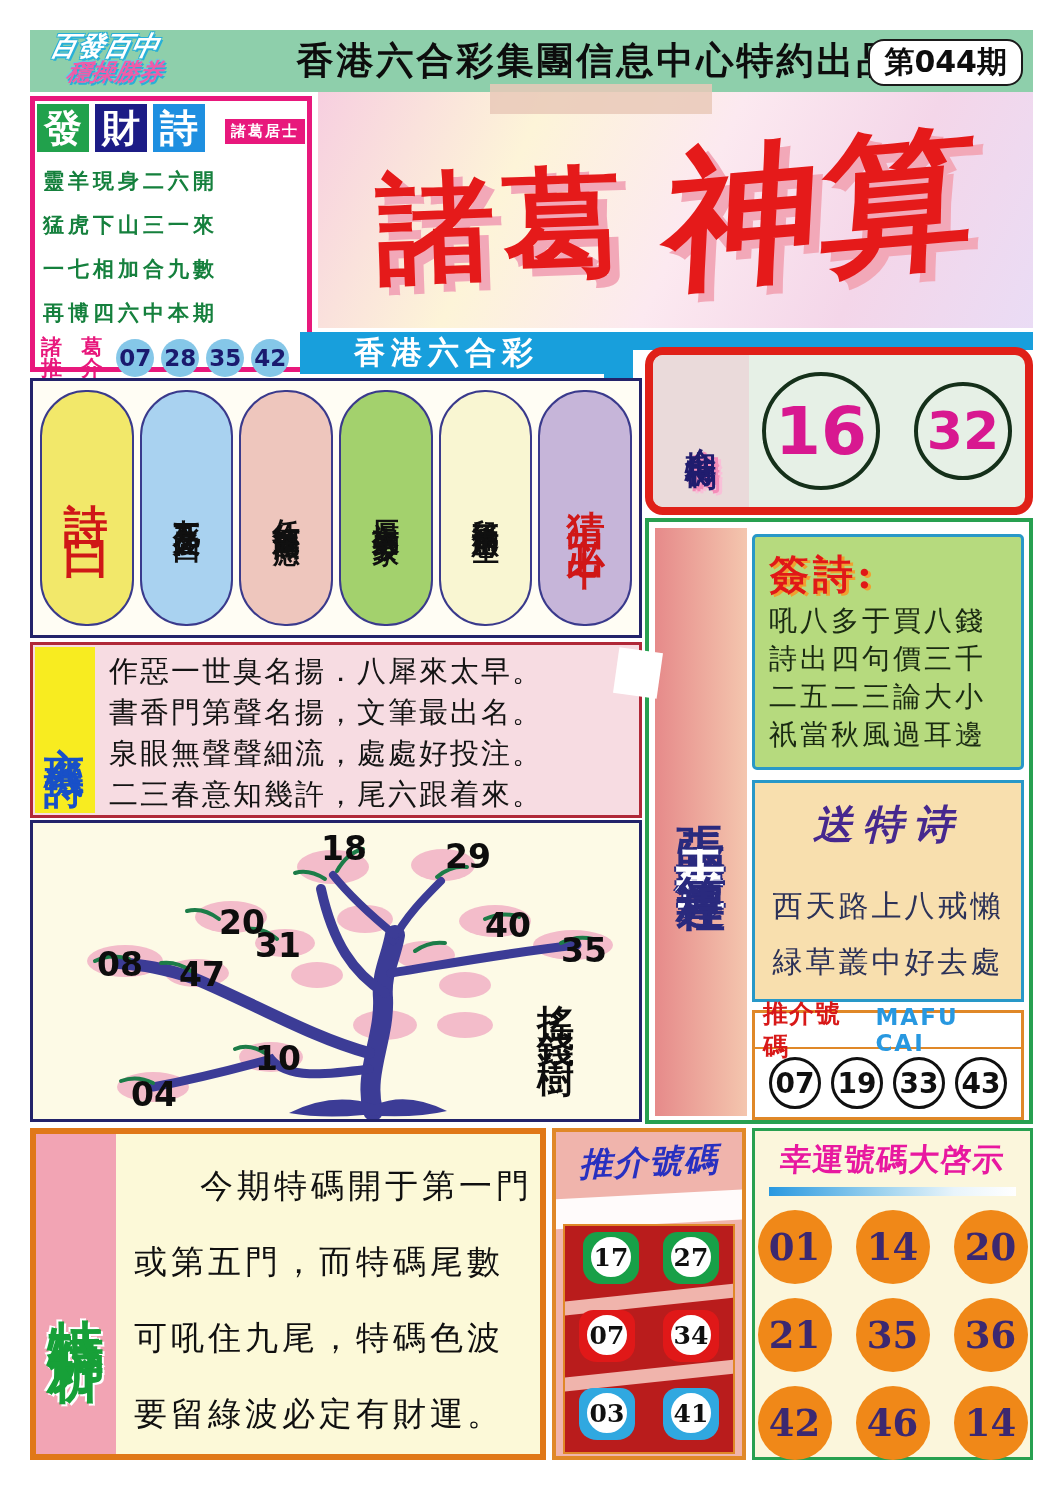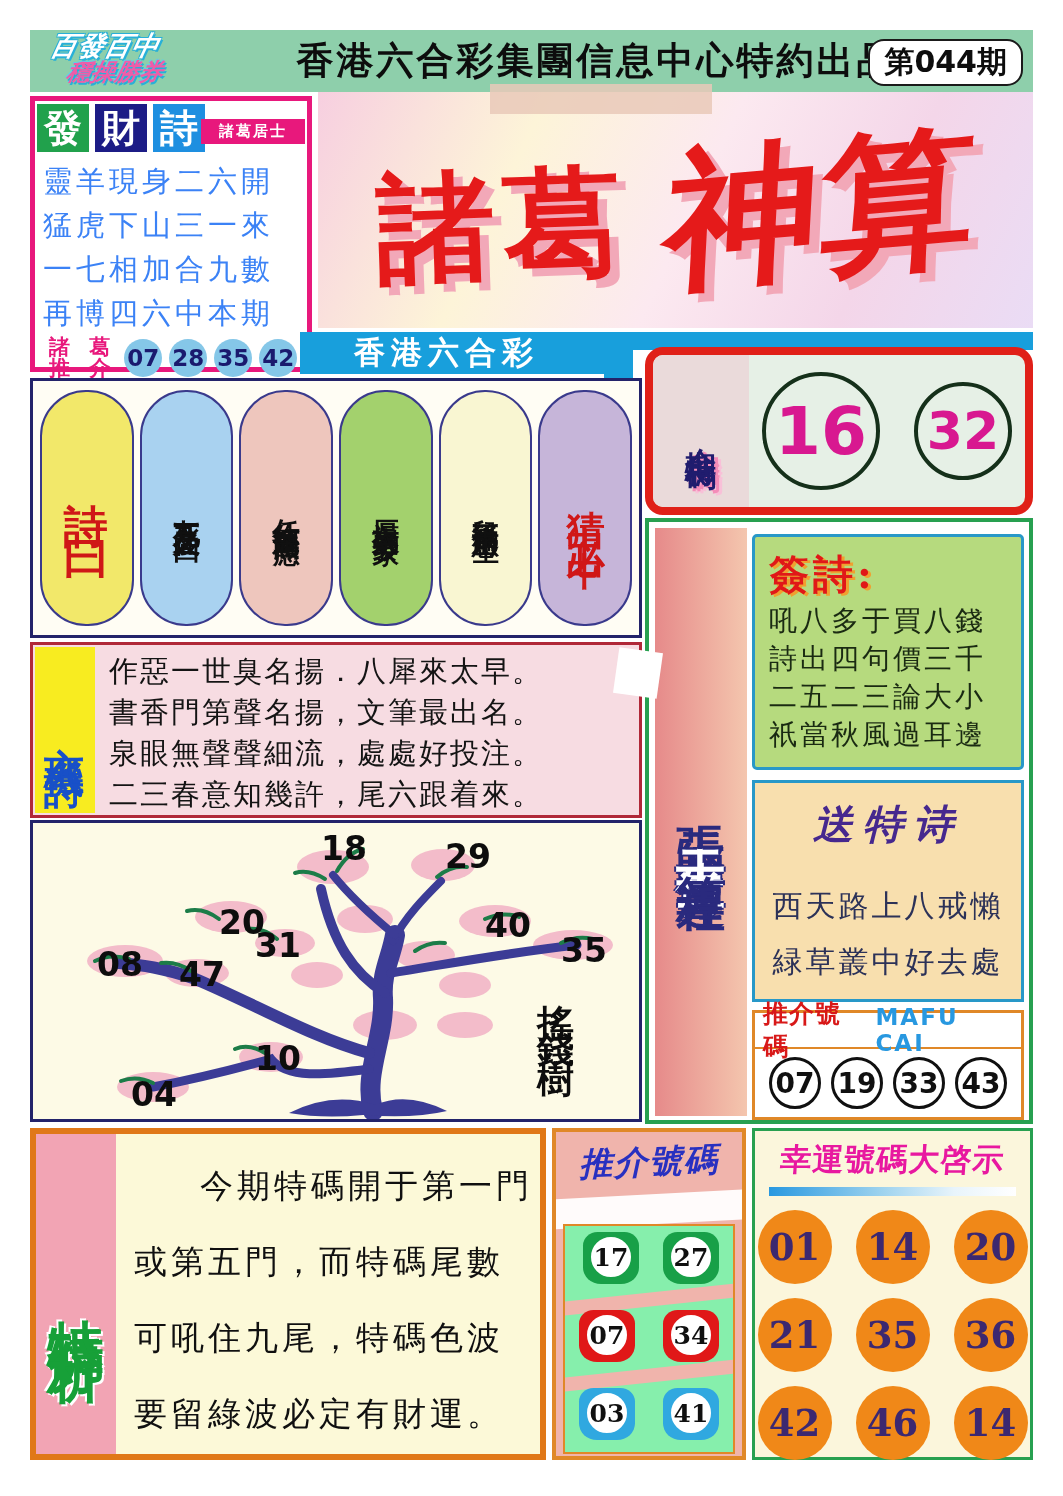--- a/index.html
+++ b/index.html
@@ -25,25 +25,25 @@
   
   .facai-box { left:30px; top:96px; width:282px; height:276px; background:#ffffff;
     border:5px solid #e8187c; }
   .facai-head { position:relative; height:54px; }
   .fc-char { position:absolute; top:3px; width:52px; height:48px; color:#fff; font-size:38px;
     font-weight:900; text-align:center; line-height:48px; font-family:"DejaVu Serif", serif; }
   .fc-0 { left:2px;  background:#21a14c; }
   .fc-1 { left:60px; background:#1c1c86; }
   .fc-2 { left:118px;background:#1e8fe0; }
   .fc-author { position:absolute; right:2px; top:18px; background:#e8187c; color:#fff;
-    font-size:15px; font-weight:700; padding:3px 18px; letter-spacing:2px; }
+    font-size:15px; font-weight:700; padding:3px 6px; letter-spacing:2px; }
   .facai-lines { padding:4px 6px 0 8px; }
-  .facai-lines div { font-size:29px; font-weight:400; color:#3b82f6; letter-spacing:4px;
+  .facai-lines div { font-size:21px; font-weight:700; color:#15803d; letter-spacing:4px;
     line-height:44px; white-space:nowrap; font-family:"DejaVu Serif", serif; }
-  .facai-foot { display:flex; align-items:center; margin-top:2px; padding-left:14px; }
+  .facai-foot { display:flex; align-items:center; margin-top:2px; padding-left:6px; }
   .rec-label { color:#e8187c; font-weight:900; font-size:21px; line-height:21px; letter-spacing:6px; }
   .rec-nums { display:flex; gap:7px; margin-left:8px; }
   .rec-num { width:38px; height:38px; border-radius:50%; background:#85c7e8; color:#1a1a6e;
     font-size:23px; font-weight:900; display:flex; align-items:center; justify-content:center; }
 
   
   .masthead { left:318px; top:92px; width:715px; height:236px;
     background:linear-gradient(115deg,#f7cfe0 0%,#fdf4d8 28%,#fce9f0 52%,#f4d6e9 76%,#eadcf5 100%); }
   .mh-band { position:absolute; left:172px; top:-8px; width:222px; height:30px; background:#e9c9b8; opacity:.85; }
   .mh-wrap { position:absolute; inset:0; display:flex; align-items:center; justify-content:center; gap:38px; }
@@ -153,21 +153,21 @@
   .an-lines div { font-size:33px; color:#101010; line-height:76px; letter-spacing:4px;
     font-family:"DejaVu Serif", serif; white-space:nowrap; }
   .an-lines div:first-child { text-indent:66px; }
 
   .badges-box { left:552px; top:1128px; width:194px; height:332px; background:#f0b4ac;
     border:4px solid #e08828; overflow:hidden; }
   .bd-title { margin-top:8px; text-align:center; color:#2830c0; font-size:33px; font-weight:900;
     font-style:italic; letter-spacing:2px; font-family:"DejaVu Serif", serif; transform:rotate(-2deg); }
   .bd-band { position:absolute; left:-10px; top:62px; width:220px; height:30px; background:#ffffff;
     transform:rotate(-3deg); opacity:.95; }
-  .bd-panel { position:absolute; left:7px; top:92px; width:172px; height:230px; background:#86efac;
+  .bd-panel { position:absolute; left:7px; top:92px; width:172px; height:230px; background:#b91c1c;
     border:2px solid #e08828; overflow:hidden; }
   .bd-stripe { position:absolute; left:-10px; width:200px; height:14px; background:#f0b4ac;
     transform:rotate(-6deg); }
   .bd-s1 { top:66px; } .bd-s2 { top:142px; }
   .badge { position:absolute; width:56px; height:52px; }
   .badge .shield { position:absolute; inset:0; border-radius:26% 26% 32% 32%; }
   .badge .disc { position:absolute; left:6px; top:3px; width:44px; height:44px; background:#ffffff;
     border-radius:50%; display:flex; align-items:center; justify-content:center;
     font-size:25px; font-weight:700; color:#101010; font-family:"DejaVu Serif", serif; }
   .badge.green .shield { background:#18a048; } .badge.green .disc { border:2px solid #18a048; }

